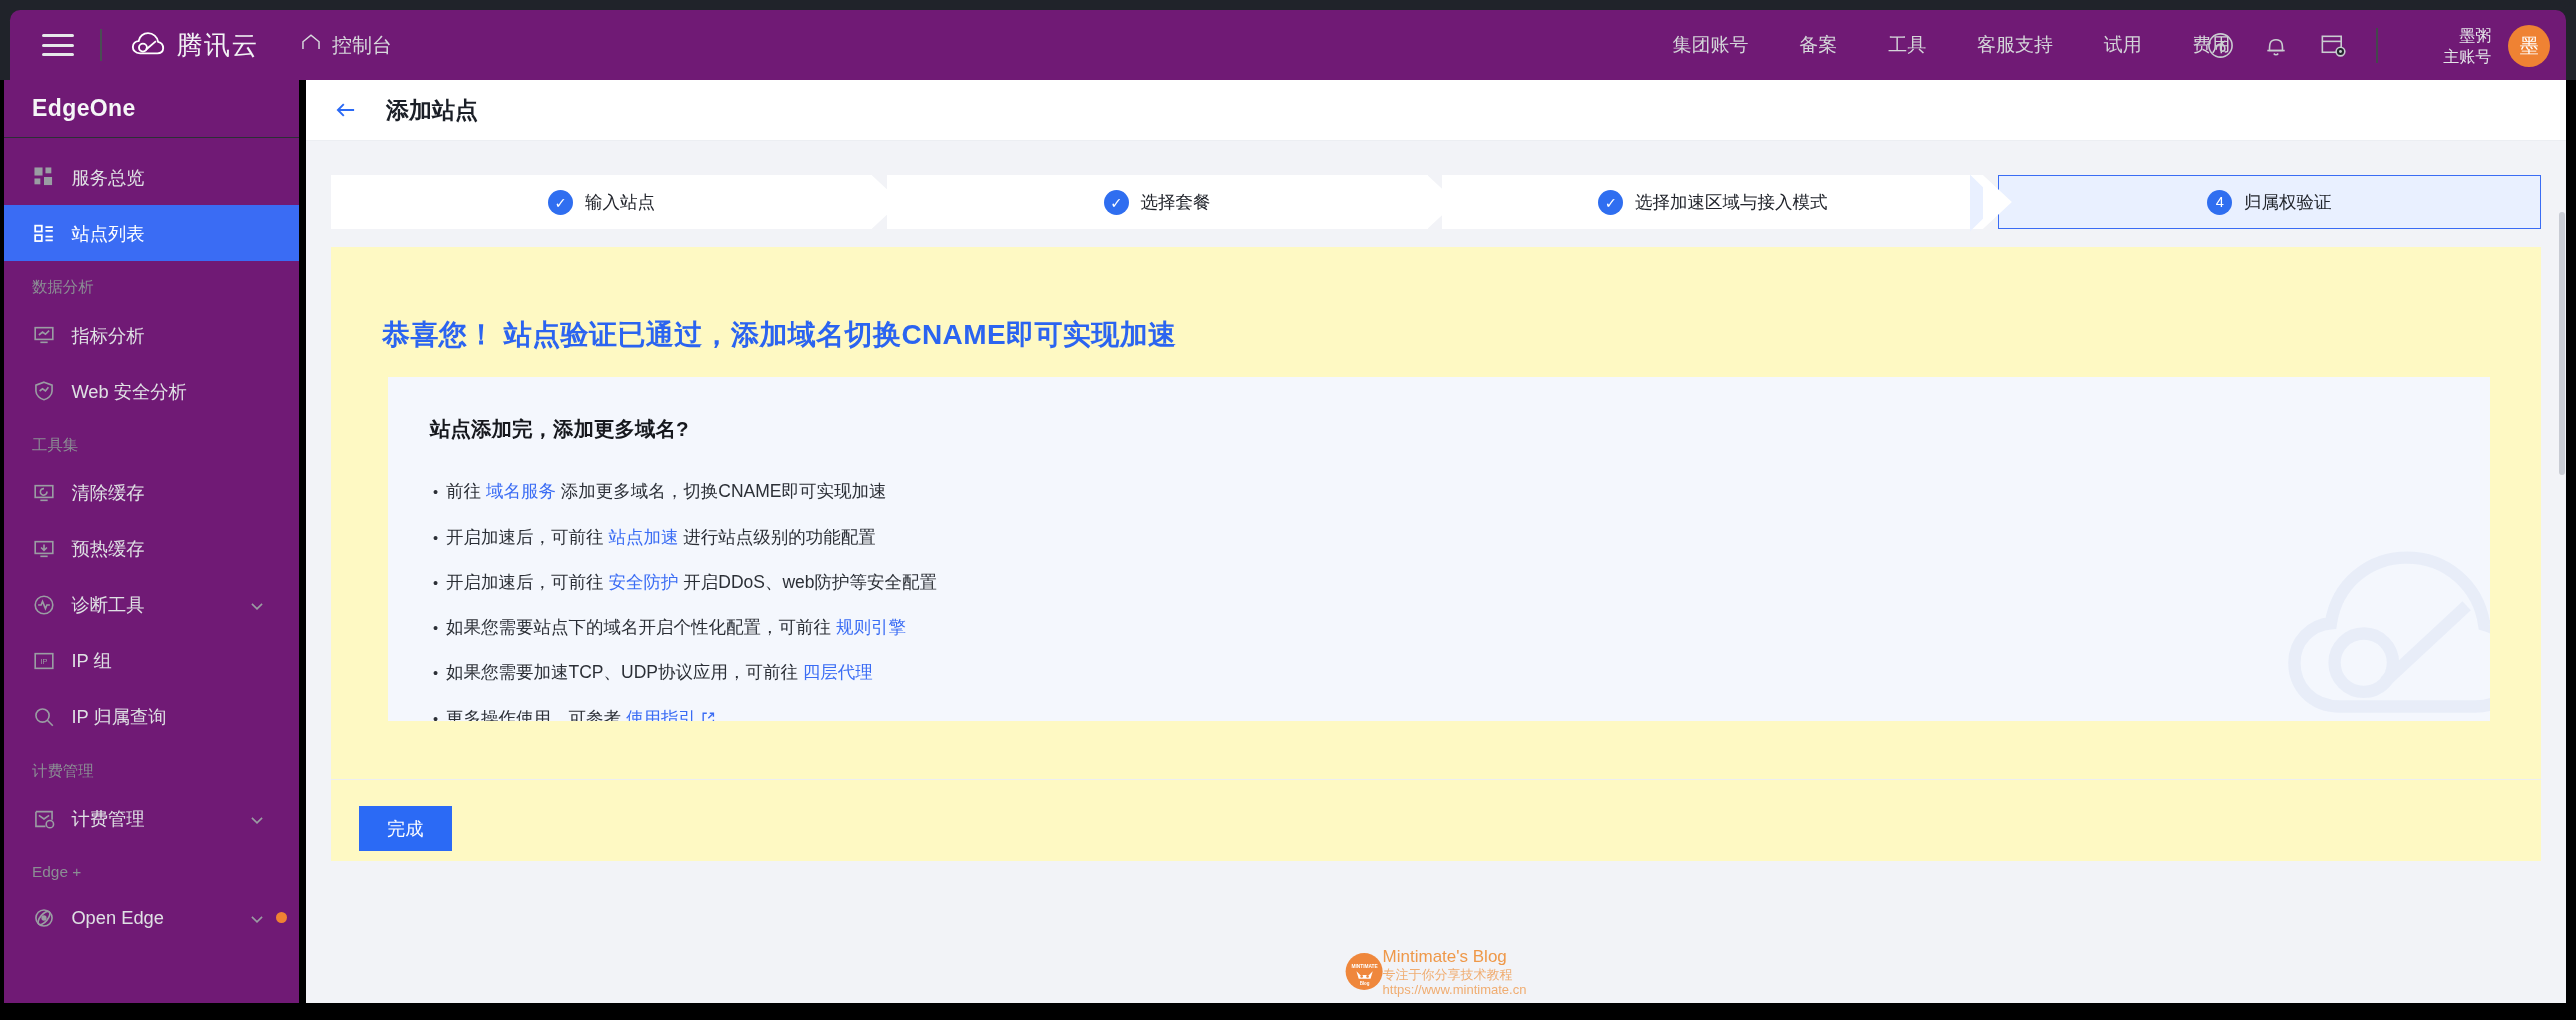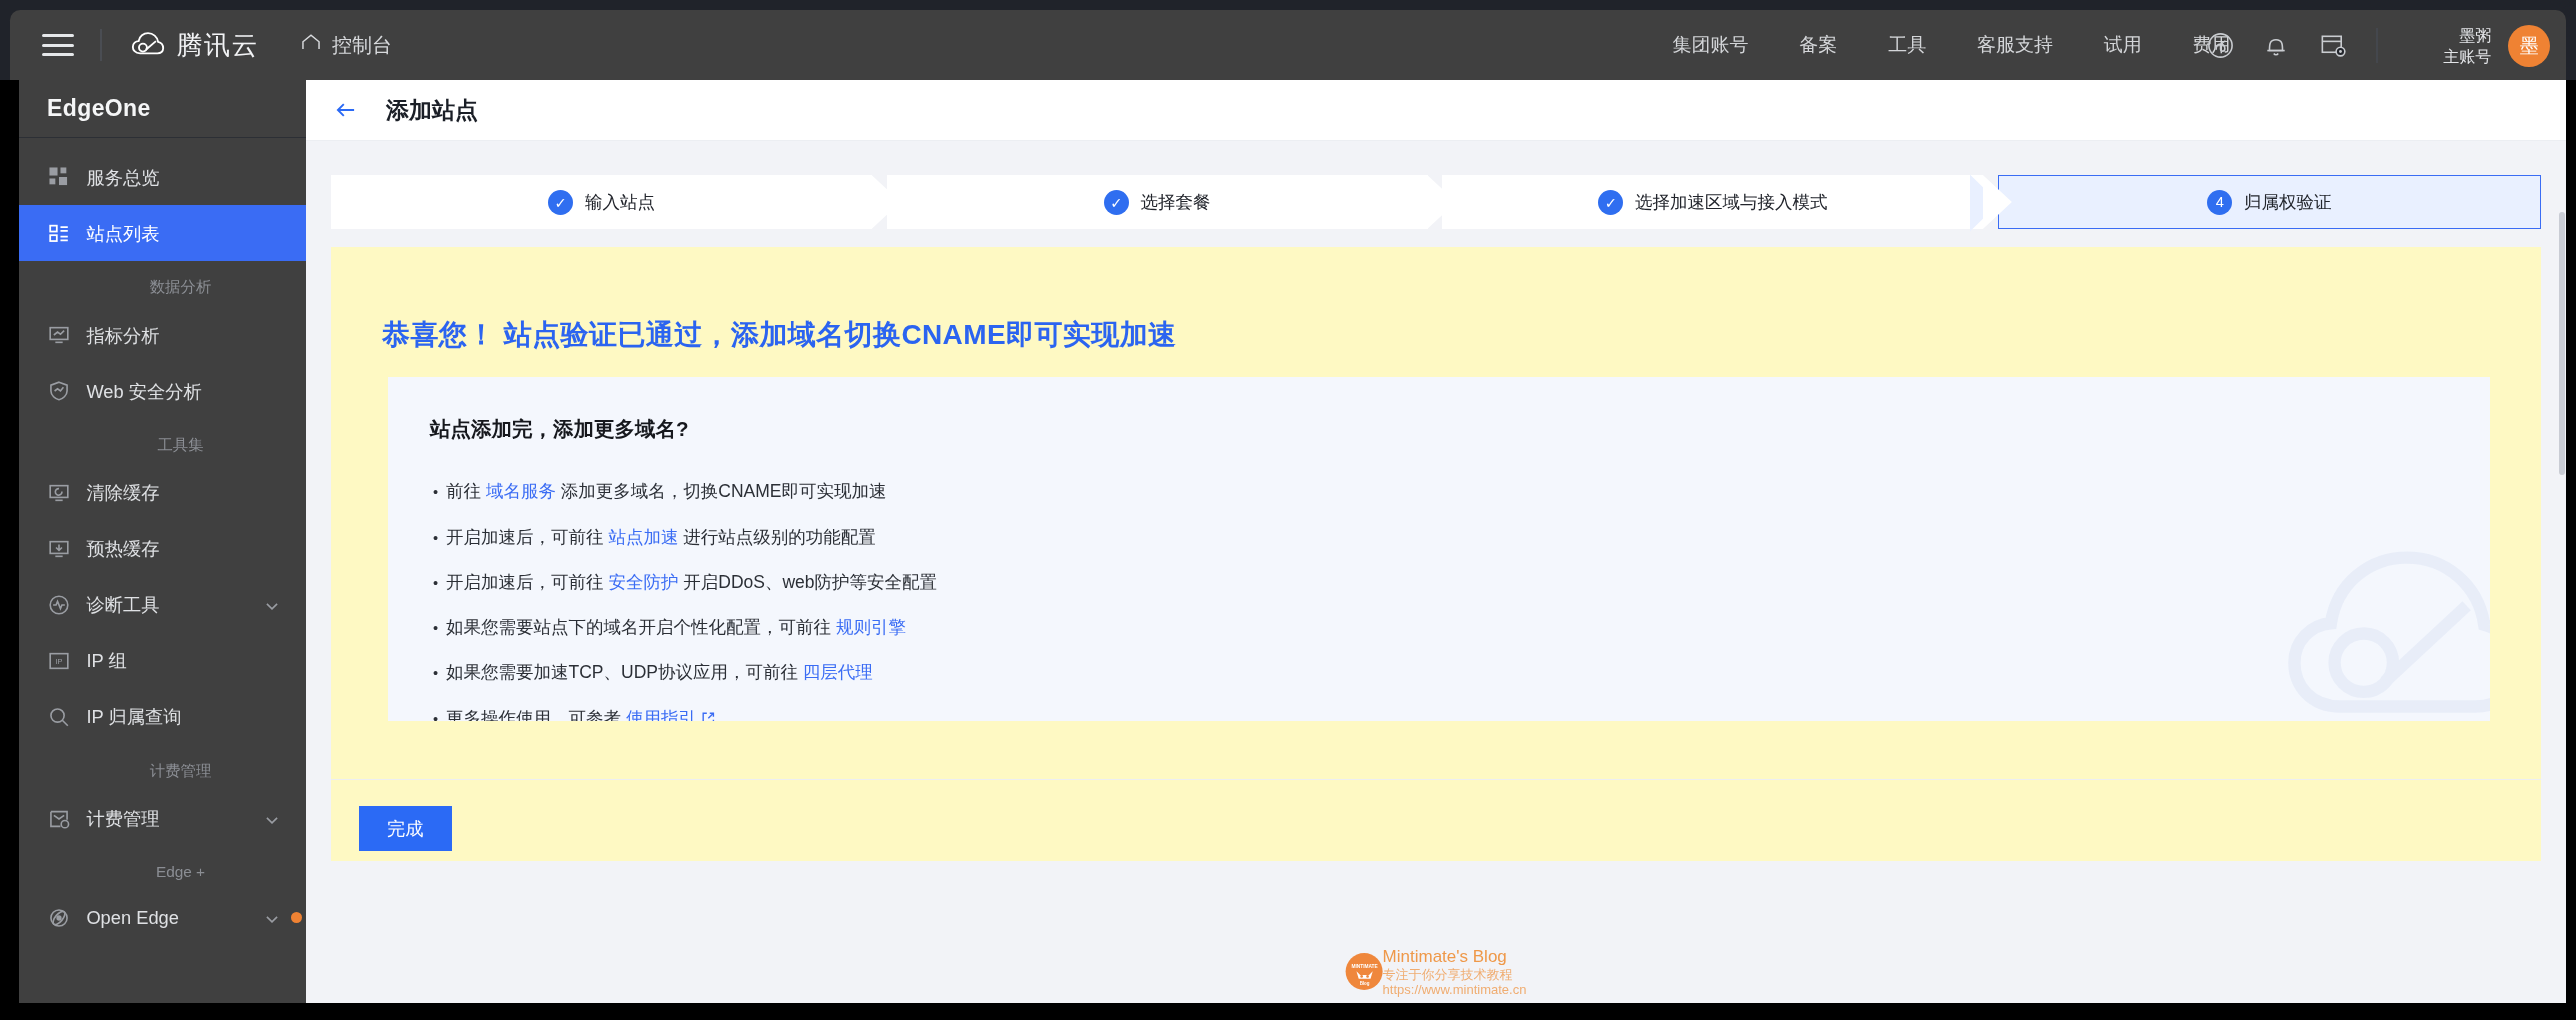--- a/index.html
+++ b/index.html
@@ -10,21 +10,21 @@
     overflow: hidden;
   }
 
   
   .topbar {
     position: absolute; left: 0; top: 0; width: 2576px; height: 80px;
     background: #20232a; display: flex; align-items: center;
   }
   .topbar-inner {
     position: absolute; left: 10.2px; top: 10.2px; width: 2556px; height: 70px;
-    background: #404040; border-radius: 10.2px 10.2px 0 0;
+    background: #701a75; border-radius: 10.2px 10.2px 0 0;
     display: flex; align-items: center;
   }
   .hamburger { width: 32px; height: 22px; margin-left: 32px; display:flex; flex-direction:column; justify-content:space-between; cursor:pointer; }
   .hamburger span { display:block; height:2.9px; background:#e6e8ea; border-radius:1.5px; }
   .topdivider { width:1.5px; height:32px; background:#4a4d53; margin-left:26px; }
   .brand { display:flex; align-items:center; margin-left:29px; gap:11.7px; }
   .brand-text { color:#f2f3f5; font-size:26px; letter-spacing:1.5px; }
   .console { display:flex; align-items:center; margin-left:41px; gap:10.2px; color:#d8dadd; font-size:20px; }
 
   .searchwrap {
@@ -47,27 +47,27 @@
   .vsep { width:1.5px; height:35px; background:#44474d; margin:0 16px; }
   .userblock { position:absolute; right:75px; top:14.6px; text-align:right; line-height:1.32; }
   .userblock div { color:#e3e5e8; font-size:16px; }
   .avatar {
     position:absolute; right:16px; top:14.6px; width:42px; height:42px; border-radius:50%;
     background:#ef8233; color:#fff; font-size:19px; display:flex; align-items:center; justify-content:center;
   }
 
   
   .sidebar {
-    position:absolute; left:19px; top:80px; width:295px; height:923px;
-    background:#404040; overflow:hidden;
+    position:absolute; left:4px; top:80px; width:295px; height:923px;
+    background:#701a75; overflow:hidden;
   }
   .side-title { height:57px; display:flex; align-items:center; padding-left:28px; color:#f5f6f7; font-size:23px; font-weight:bold; letter-spacing:0.4px; }
   .side-sep { height:0.7px; background:#2c2f35; }
   .side-scroll { padding-top:11.7px; }
-  .side-group { color:#8b8e94; font-size:15.4px; padding:16px 0 8.8px 28px;text-align:center; }
+  .side-group { color:#8b8e94; font-size:15.4px; padding:16px 0 8.8px 28px; }
   .side-item {
     height:56px; display:flex; align-items:center; padding-left:28px; padding-right:19px;
     color:#dfe1e4; font-size:18.3px; cursor:pointer; position:relative;
   }
   .side-item.active { background:#3a6cf4; color:#fff; }
   .side-item .ico { width:23.4px; height:23.4px; margin-right:16px; flex:0 0 auto; display:flex; align-items:center; justify-content:center; }
   .side-item .lbl { white-space:nowrap; }
   .side-item .chev { position:absolute; right:34px; width:16px; height:16px; }
   .side-item .dot { position:absolute; right:11.7px; width:11px; height:11px; border-radius:50%; background:#ef8233; }
 

